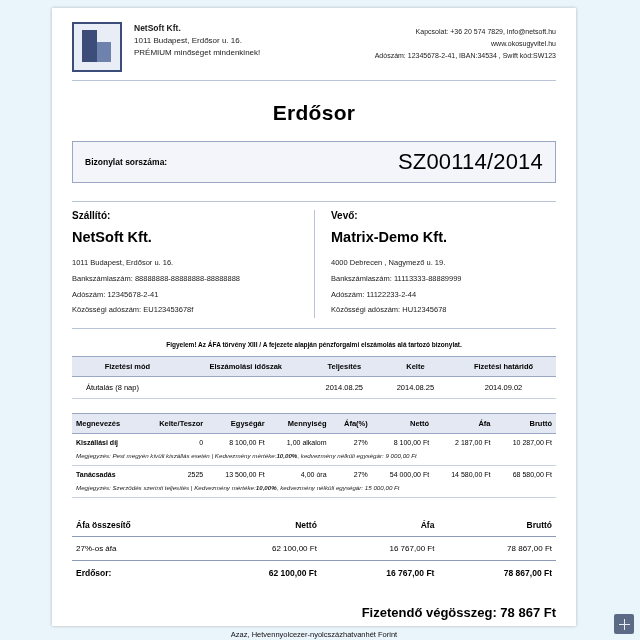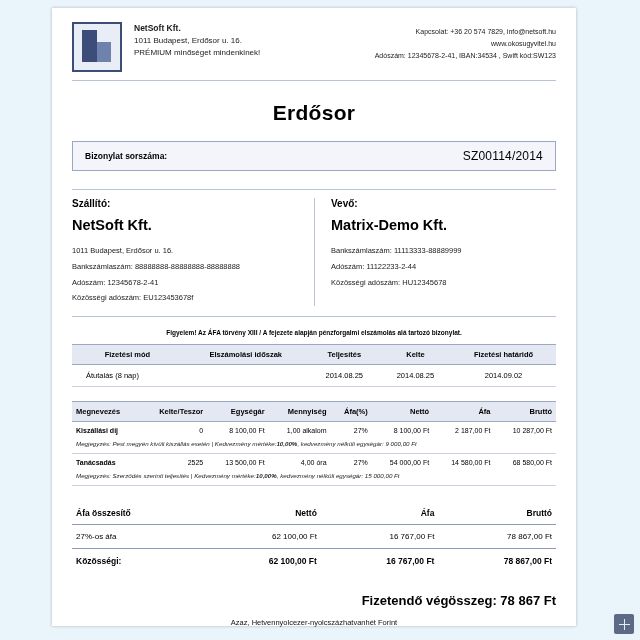--- a/index.html
+++ b/index.html
@@ -90,21 +90,21 @@
     align-items: center;
     justify-content: space-between;
     padding: 7px 12px;
     margin-bottom: 18px;
   }
   .serial .lbl {
     font-size: 8.5px;
     font-weight: bold;
   }
   .serial .val {
-    font-size: 12px;
+    font-size: 22px;
     letter-spacing: .2px;
   }
 
   
   .parties {
     display: flex;
     border-top: 1px solid #b9c4d8;
     border-bottom: 1px solid #b9c4d8;
     padding: 8px 0 10px 0;
     margin-bottom: 12px;
@@ -293,20 +293,21 @@
       <div class="role">Szállító:</div>
       <div class="name">NetSoft Kft.</div>
       <div class="line">1011 Budapest, Erdősor u. 16.</div>
       <div class="line">Bankszámlaszám: 88888888-88888888-88888888</div>
       <div class="line">Adószám: 12345678-2-41</div>
       <div class="line">Közösségi adószám: EU123453678f</div>
     </div>
     <div class="party">
       <div class="role">Vevő:</div>
       <div class="name">Matrix-Demo Kft.</div>
+      <div class="line">4000 Debrecen , Nagymező u. 19.</div>
       <div class="line">Bankszámlaszám: 11113333-88889999</div>
       <div class="line">Adószám: 11122233-2-44</div>
       <div class="line">Közösségi adószám: HU12345678</div>
     </div>
   </div>
 
   <div class="notice">Figyelem! Az ÁFA törvény XIII / A fejezete alapján pénzforgalmi elszámolás alá tartozó bizonylat.</div>
 
   <table class="pay-table">
     <thead>
@@ -386,21 +387,21 @@
       </tr>
     </thead>
     <tbody>
       <tr>
         <td class="l">27%-os áfa</td>
         <td>62 100,00 Ft</td>
         <td>16 767,00 Ft</td>
         <td>78 867,00 Ft</td>
       </tr>
       <tr class="total">
-        <td class="l">Közösségi:</td>
+        <td class="l">Erdősor:</td>
         <td>62 100,00 Ft</td>
         <td>16 767,00 Ft</td>
         <td>78 867,00 Ft</td>
       </tr>
     </tbody>
   </table>
 
   <div class="grand">Fizetendő végösszeg: 78 867 Ft</div>
   <div class="inwords">Azaz, Hetvennyolcezer-nyolcszázhatvanhét Forint</div>
 

